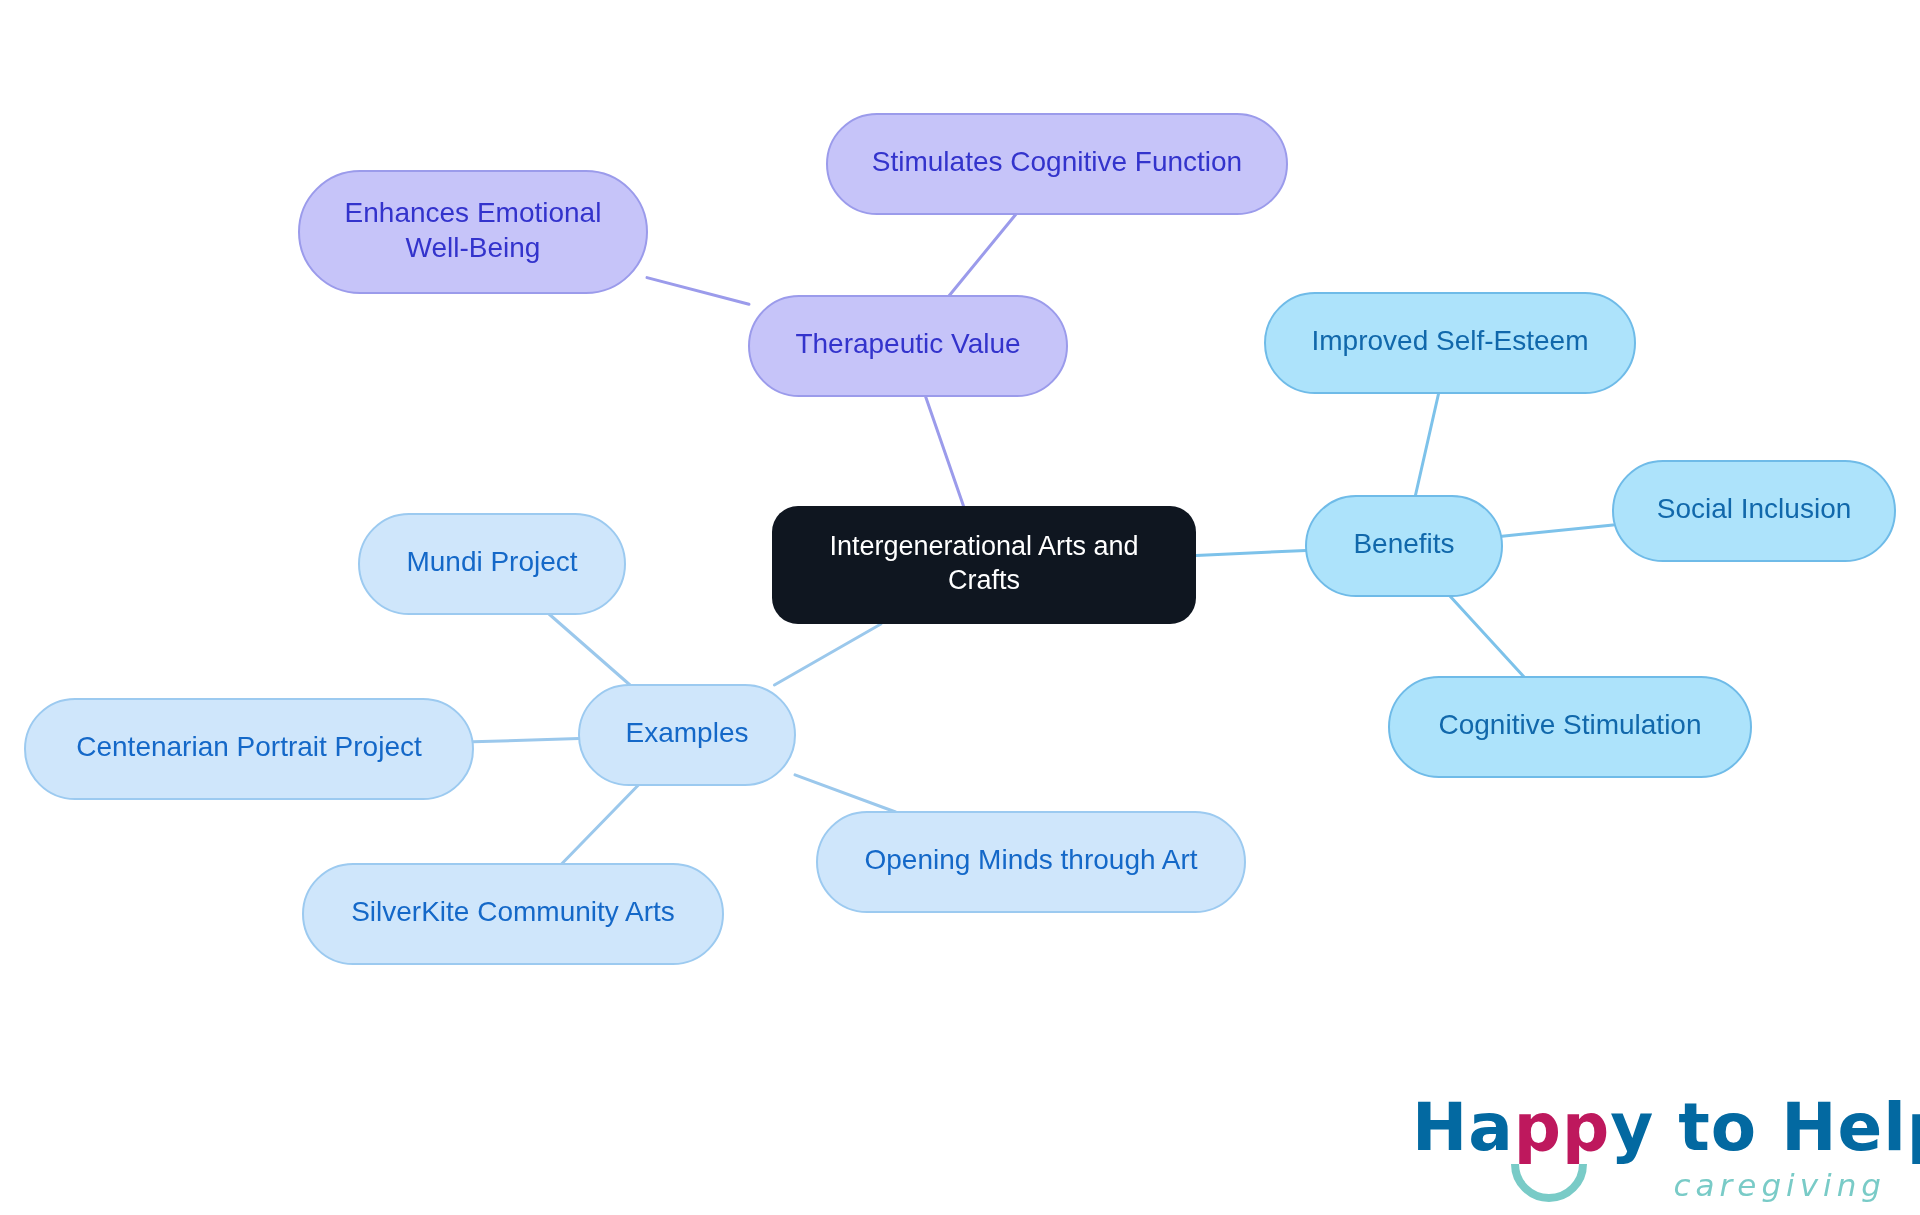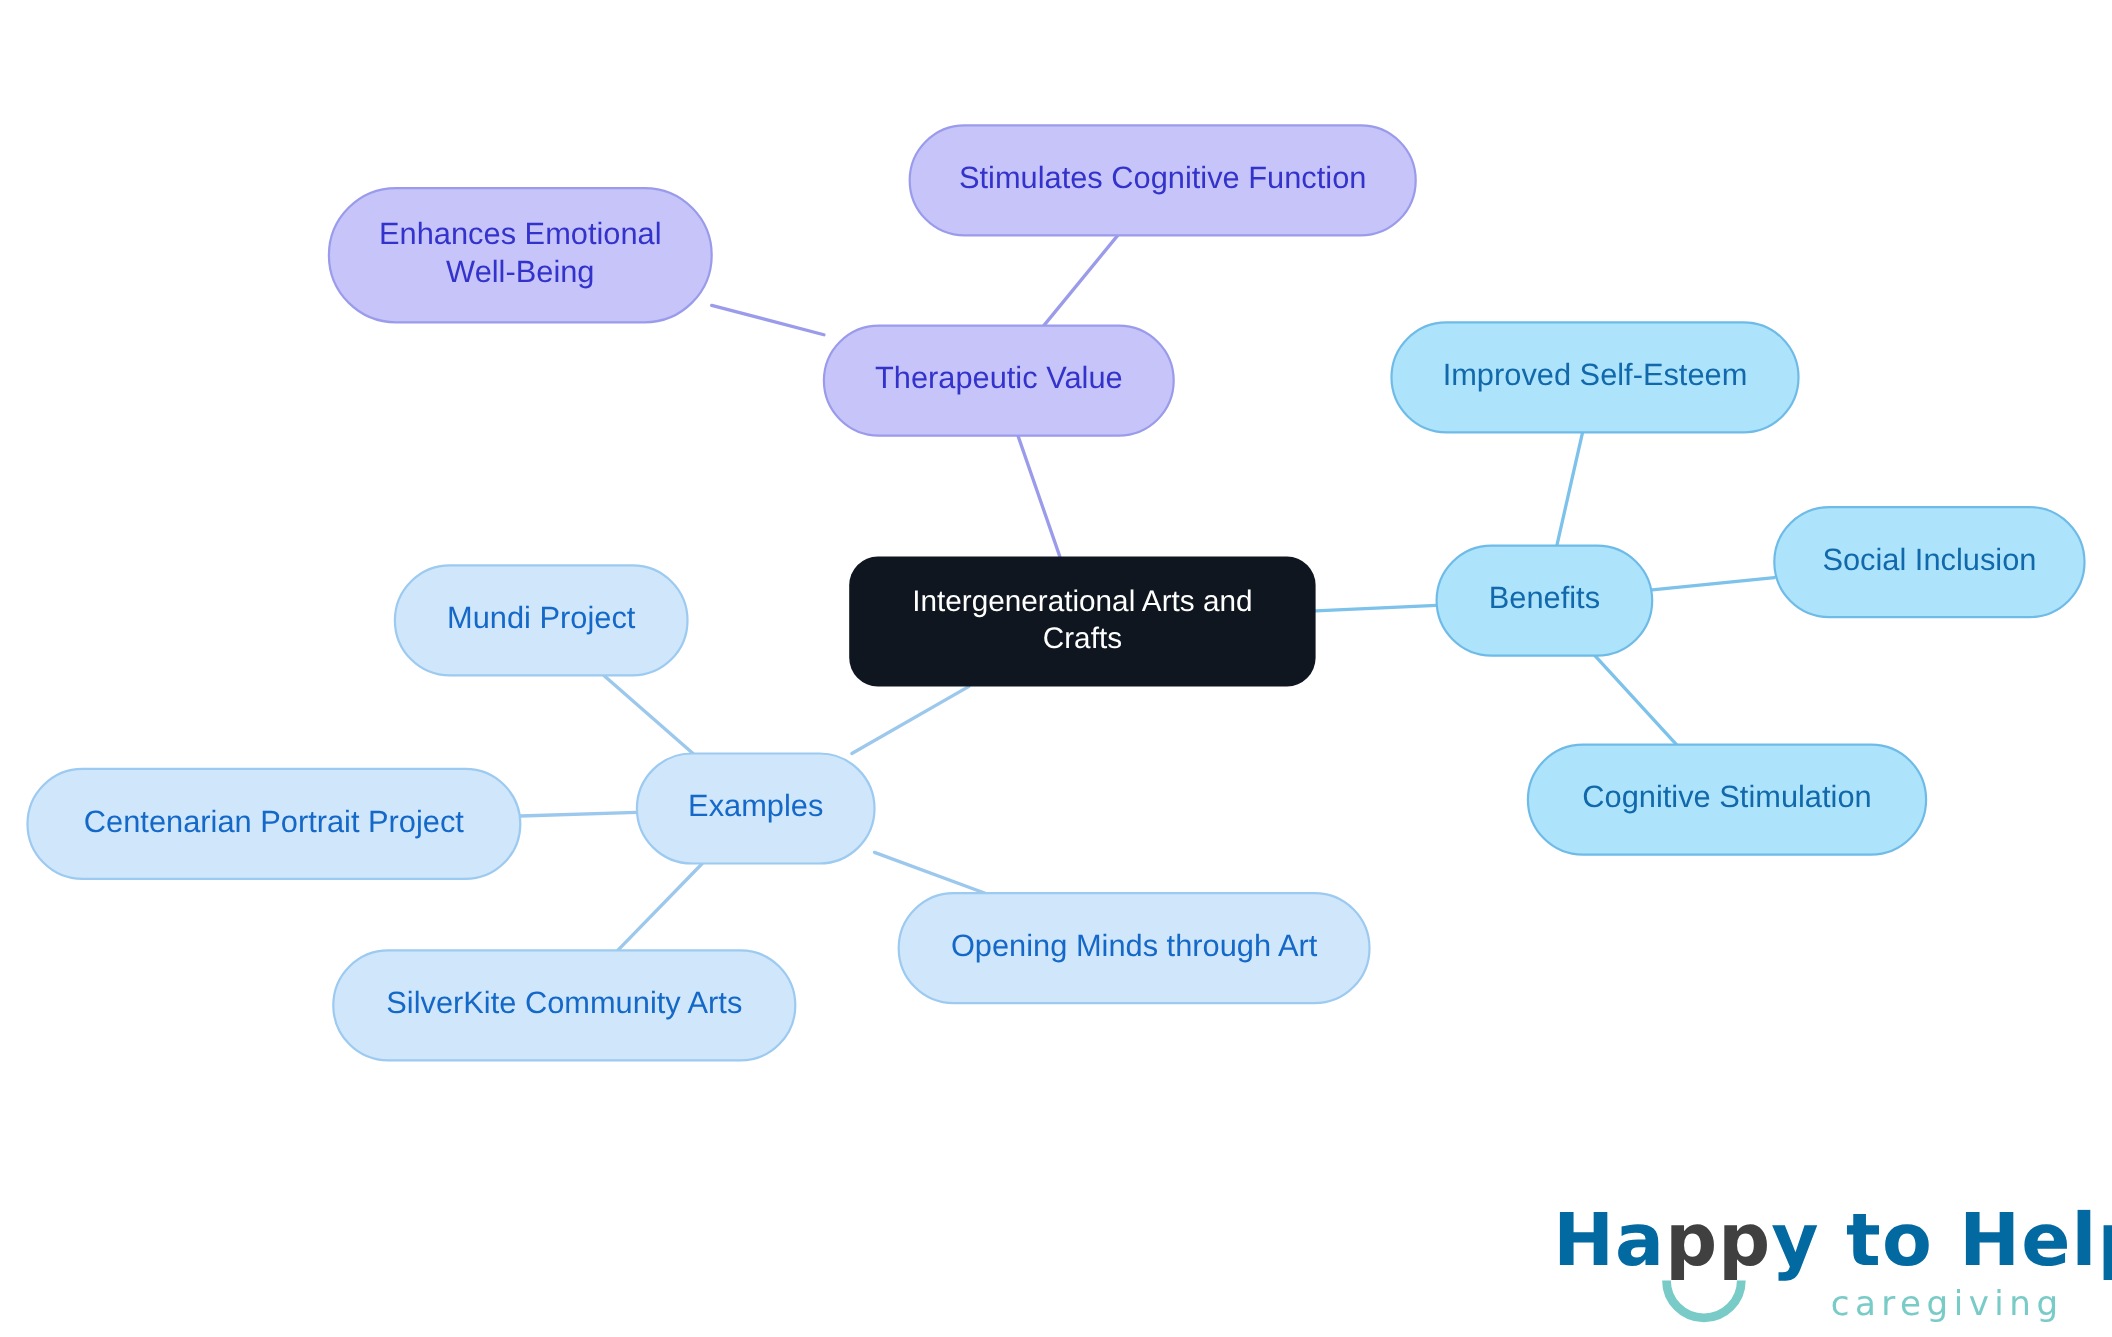--- a/index.html
+++ b/index.html
@@ -51,37 +51,38 @@
     left: 0;
     top: 0;
     font-family: "DejaVu Sans", sans-serif;
     font-weight: bold;
     font-size: 66px;
     letter-spacing: 1px;
     line-height: 1;
     white-space: nowrap;
   }
   .logo-coral { color: #0369a1; }
-  .logo-teal  { color: #404040; }
+  .logo-teal  { color: #be185d; }
   .logo-smile {
     position: absolute;
     left: 98px;
     top: 66px;
     width: 78px;
     height: 42px;
   }
   .logo-sub {
     position: absolute;
-    right: 16px;
+    right: 6px;
     top: 72px;
     font-family: "DejaVu Sans", sans-serif;
     font-size: 31px;
     letter-spacing: 5px;
     color: #79cbc7;
     white-space: nowrap;
+    font-style: italic;
   }
 </style>
 </head>
 <body>
 
 <svg id="mindmap-canvas" viewBox="0 0 1920 1215" xmlns="http://www.w3.org/2000/svg">
   <g id="edges-layer">
       <line x1="963.5" y1="506.0" x2="925.4" y2="396.0" stroke="#9b9beb" stroke-width="3" class="edge-line"></line>
       <line x1="749.0" y1="304.3" x2="647.0" y2="277.6" stroke="#9b9beb" stroke-width="3" class="edge-line"></line>
       <line x1="948.9" y1="296.0" x2="1016.1" y2="214.0" stroke="#9b9beb" stroke-width="3" class="edge-line"></line>

